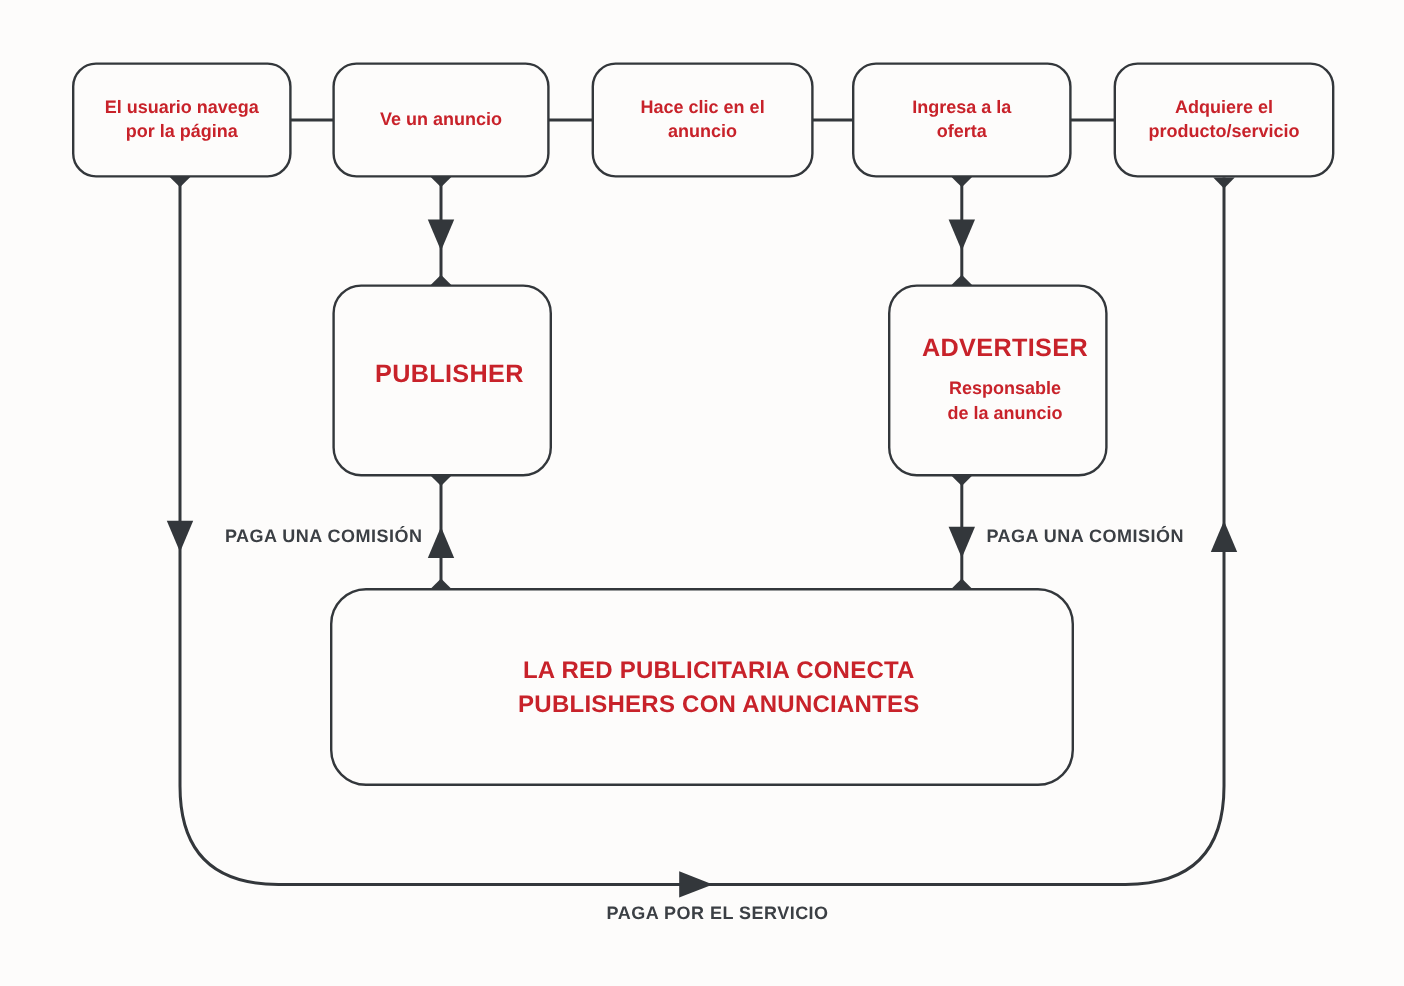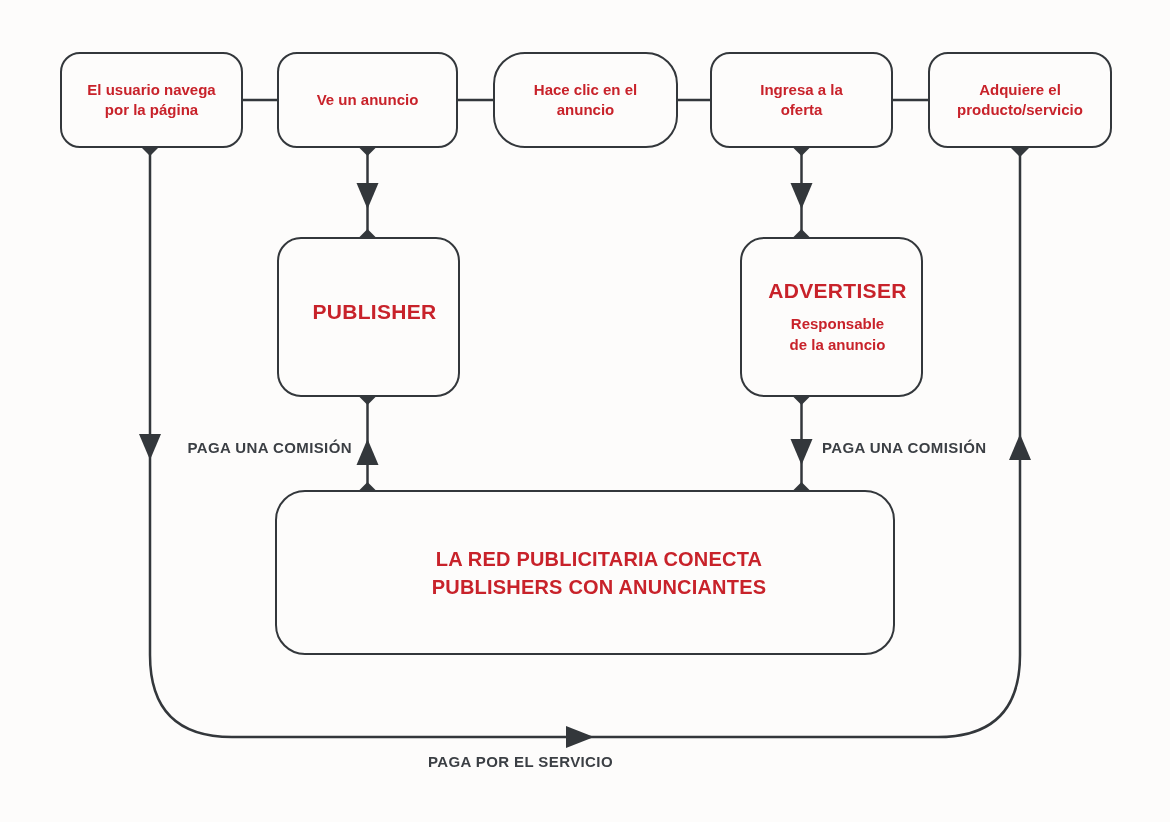--- a/index.html
+++ b/index.html
@@ -123,21 +123,21 @@
   </svg>
 
   <div class="box flow-box" style="left:60px;top:52px;width:183px;height:96px;">
     <span class="lbl w140">El usuario navega por la página</span>
   </div>
 
   <div class="box flow-box" style="left:277px;top:52px;width:181px;height:96px;">
     <span class="lbl">Ve un anuncio</span>
   </div>
 
-  <div class="box flow-box" style="left:493px;top:52px;width:185px;height:96px;border-radius:32px;">
+  <div class="box flow-box" style="left:493px;top:52px;width:185px;height:96px;">
     <span class="lbl w120">Hace clic en el anuncio</span>
   </div>
 
   <div class="box flow-box" style="left:928px;top:52px;width:184px;height:96px;">
     <span class="lbl w150">Adquiere el producto/servicio</span>
   </div>
 
   <div class="box flow-box" style="left:710px;top:52px;width:183px;height:96px;">
     <span class="lbl w100">Ingresa a la oferta</span>
   </div>
@@ -152,15 +152,15 @@
   </div>
 
   <div class="box network-box" style="left:275px;top:490px;width:620px;height:165px;padding-left:28px;">
     <div class="network-title">LA RED PUBLICITARIA CONECTA PUBLISHERS CON ANUNCIANTES</div>
   </div>
 
   <div class="edge-label" style="left:180px;top:439px;width:172px;text-align:right;">PAGA UNA COMISIÓN</div>
 
   <div class="edge-label" style="left:822px;top:439px;">PAGA UNA COMISIÓN</div>
 
-  <div class="edge-label" style="left:428px;top:753px;width:300px;">PAGA POR EL SERVICIO</div>
+  <div class="edge-label" style="left:448px;top:753px;width:300px;text-align:center;">PAGA POR EL SERVICIO</div>
 
 </div>
 
 </body></html>

